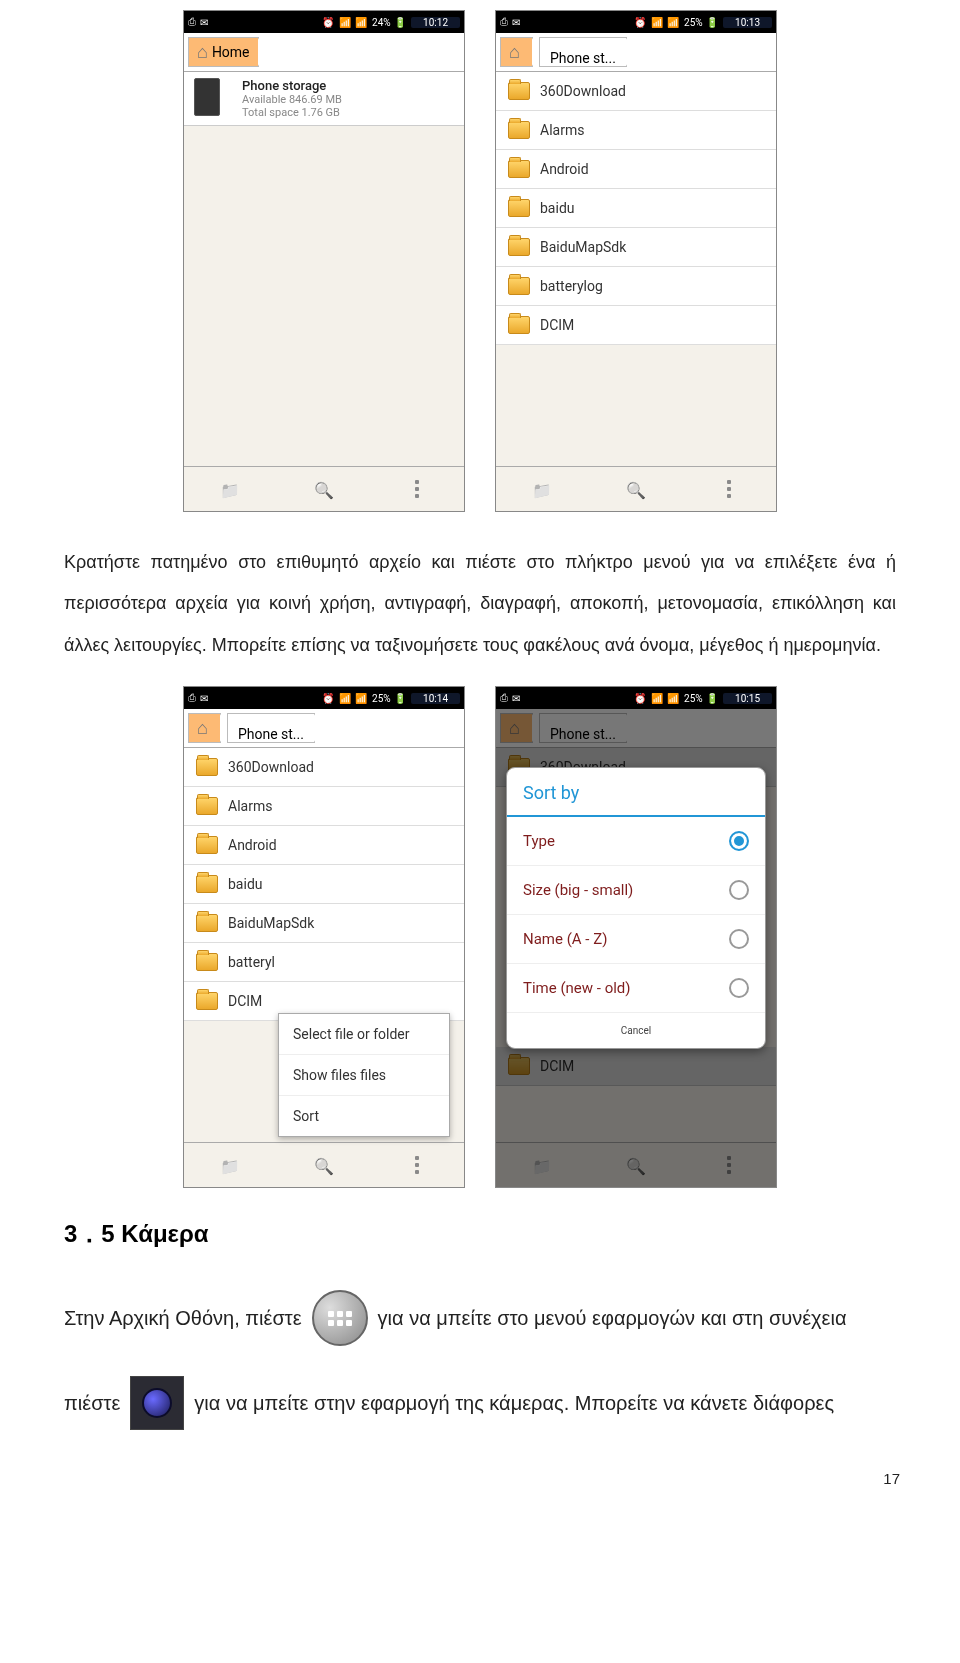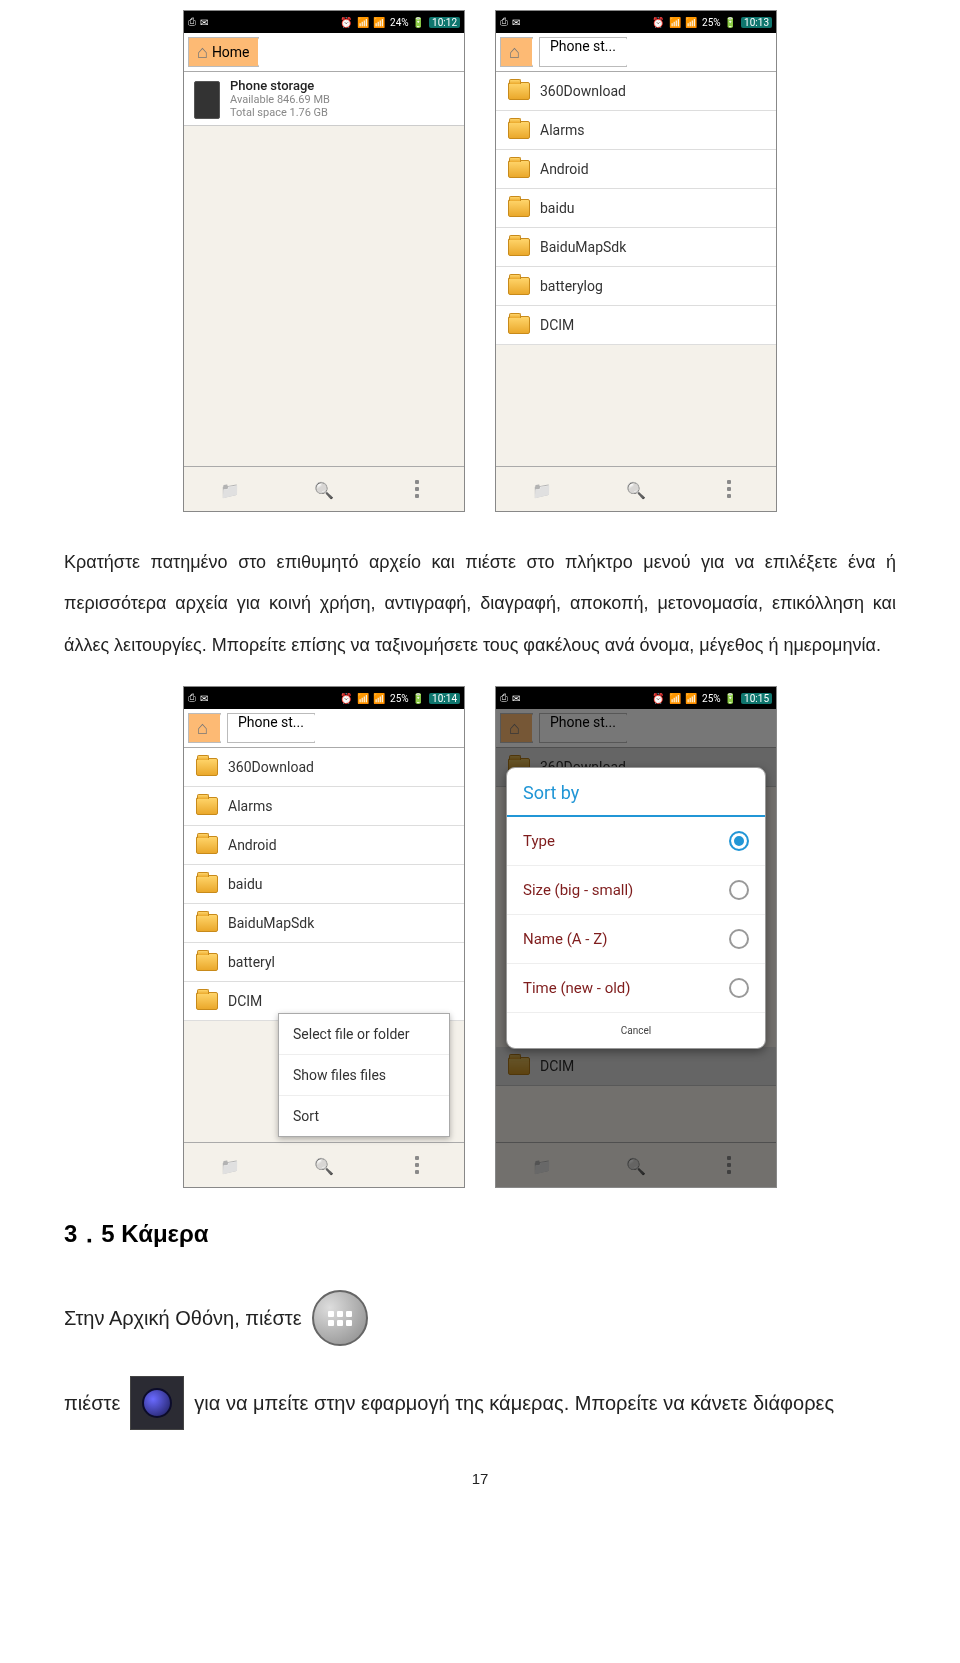--- a/index.html
+++ b/index.html
@@ -29,21 +29,21 @@
     height: 22px;
     background: #000;
     color: #fff;
     display: flex;
     align-items: center;
     font-size: 10px;
     padding: 0 4px;
     justify-content: space-between;
   }
   .status-left, .status-right { display:flex; align-items:center; gap:4px;}
-  .time-badge { background:#0f766e; color:#fff; padding:0 3px; border-radius:2px; font-size:10px;text-align:right;}
+  .time-badge { background:#0f172a; color:#fff; padding:0 12px; border-radius:2px; font-size:10px;text-align:right;}
   .breadcrumb {
     height: 38px;
     background: #fff;
     border-bottom: 1px solid #aaa;
     display: flex;
     align-items: center;
     padding-left: 4px;
     font-size: 14px;
   }
   .bc-home {
@@ -59,33 +59,34 @@
   .bc-home::after, .bc-item::after {
     content:'';
     position:absolute;
     right:-9px; top:0;
     width:0;height:0;
     border-top:14px solid transparent;
     border-bottom:14px solid transparent;
     border-left:9px solid #fff;
   }
   .bc-item {
-    display:flex; align-items:flex-start; padding:0 10px; height:28px;
+    display:flex; align-items:flex-end; padding:0 10px; height:28px;
     border:1px solid #bbb; background:#fff; position:relative; margin-right:6px;
   }
   .home-icon::before {
     content:'⌂';
     font-size:18px; color:#777; margin-right:4px;
   }
   .storage-row {
     background:#fff;
     border-bottom:1px solid #ccc;
     padding:6px 10px;
     display:flex;
-    align-items:flex-end;
+    align-items:flex-start;
+    gap:12px;
   }
   .storage-icon {
     width:24px;height:36px;background:#333;border:1px solid #555;margin-right:10px;border-radius:2px;
   }
   .storage-text { font-size:13px; }
   .storage-title{font-weight:500;color:#222;}
   .storage-sub{color:#888;font-size:11px;}
   .folder-row {
     background:#fff;
     border-bottom:1px solid #ddd;
@@ -178,21 +179,21 @@
   }
   .apps-icon .grid span{background:#fff;border-radius:1px;}
   .cam-icon{
     width:52px;height:52px;background:#2b2b33;border:1px solid #444;display:flex;align-items:center;justify-content:center;
   }
   .cam-icon .lens{
     width:26px;height:26px;border-radius:50%;
     background:radial-gradient(circle at 35% 35%, #6a6aff, #1a1a55);
     border:2px solid #0c0c2a;
   }
-  .pagenum{text-align:center;font-size:15px;color:#222;margin-top:40px;}
+  .pagenum{text-align:right;font-size:15px;color:#222;margin-top:40px;}
 </style>
 </head>
 <body>
 
 <div class="page">
 
   <div class="screens-row">
 
     <div class="phone">
       <div class="statusbar">
@@ -473,20 +474,21 @@
     <span class="apps-icon">
         <span class="grid">
           <span></span>
           <span></span>
           <span></span>
           <span></span>
           <span></span>
           <span></span>
         </span>
       </span>
+    <span>για να μπείτε στο μενού εφαρμογών και στη συνέχεια</span>
   </div>
 
   <div class="inline-row" style="margin-top:30px">
     <span>πιέστε</span>
     <span class="cam-icon">
         <span class="lens"></span>
       </span>
     <span>για να μπείτε στην εφαρμογή της κάμερας. Μπορείτε να κάνετε διάφορες</span>
   </div>
 

